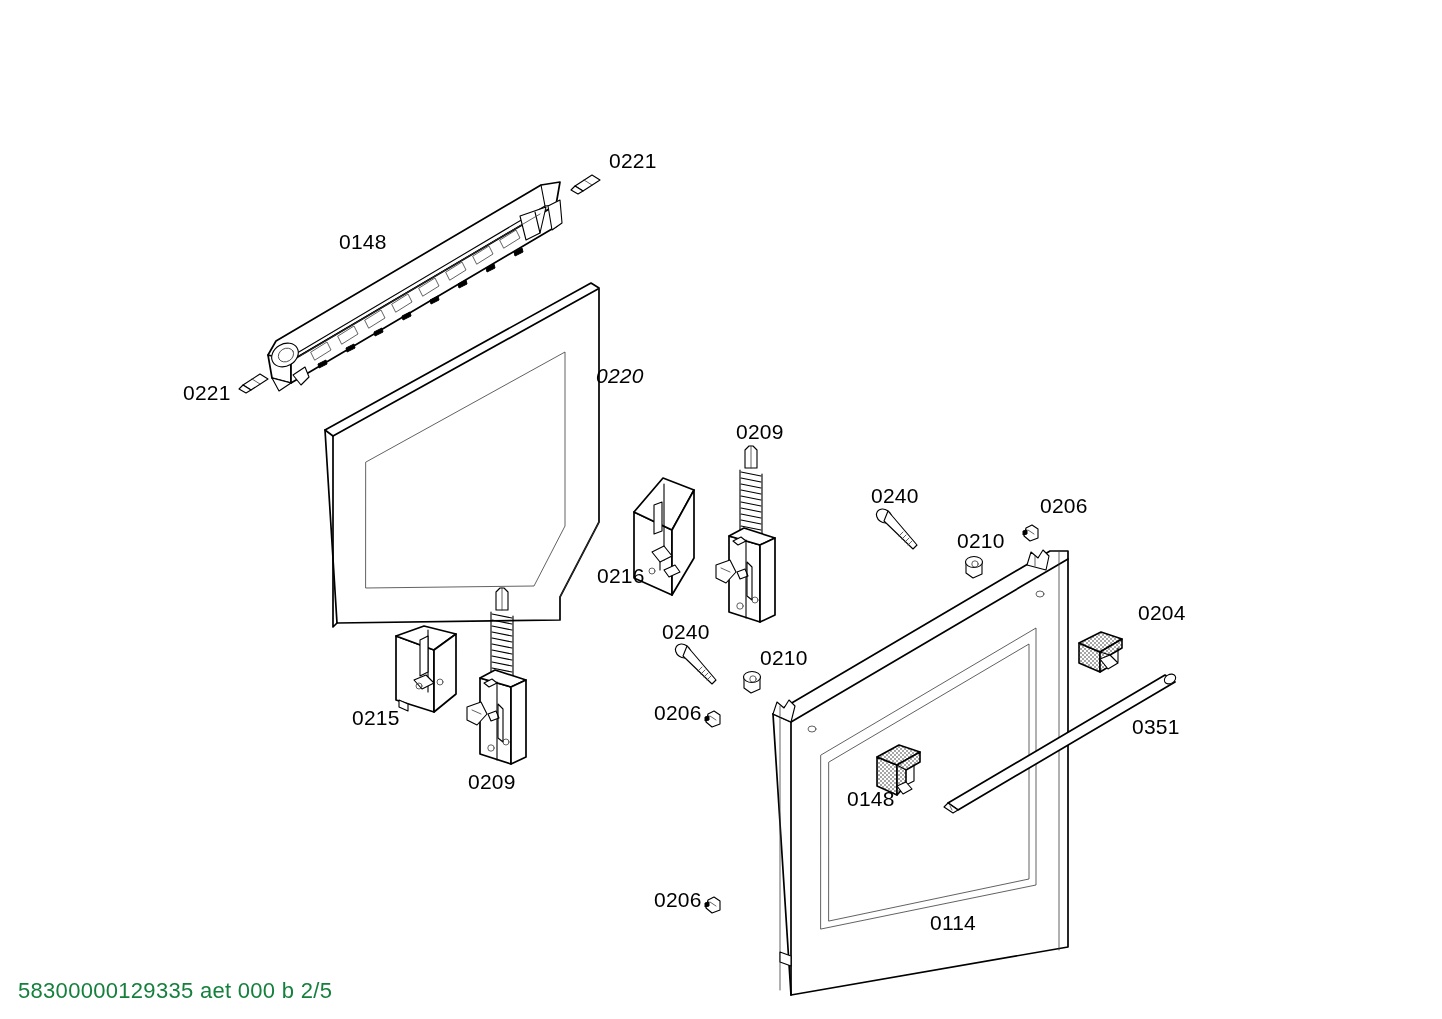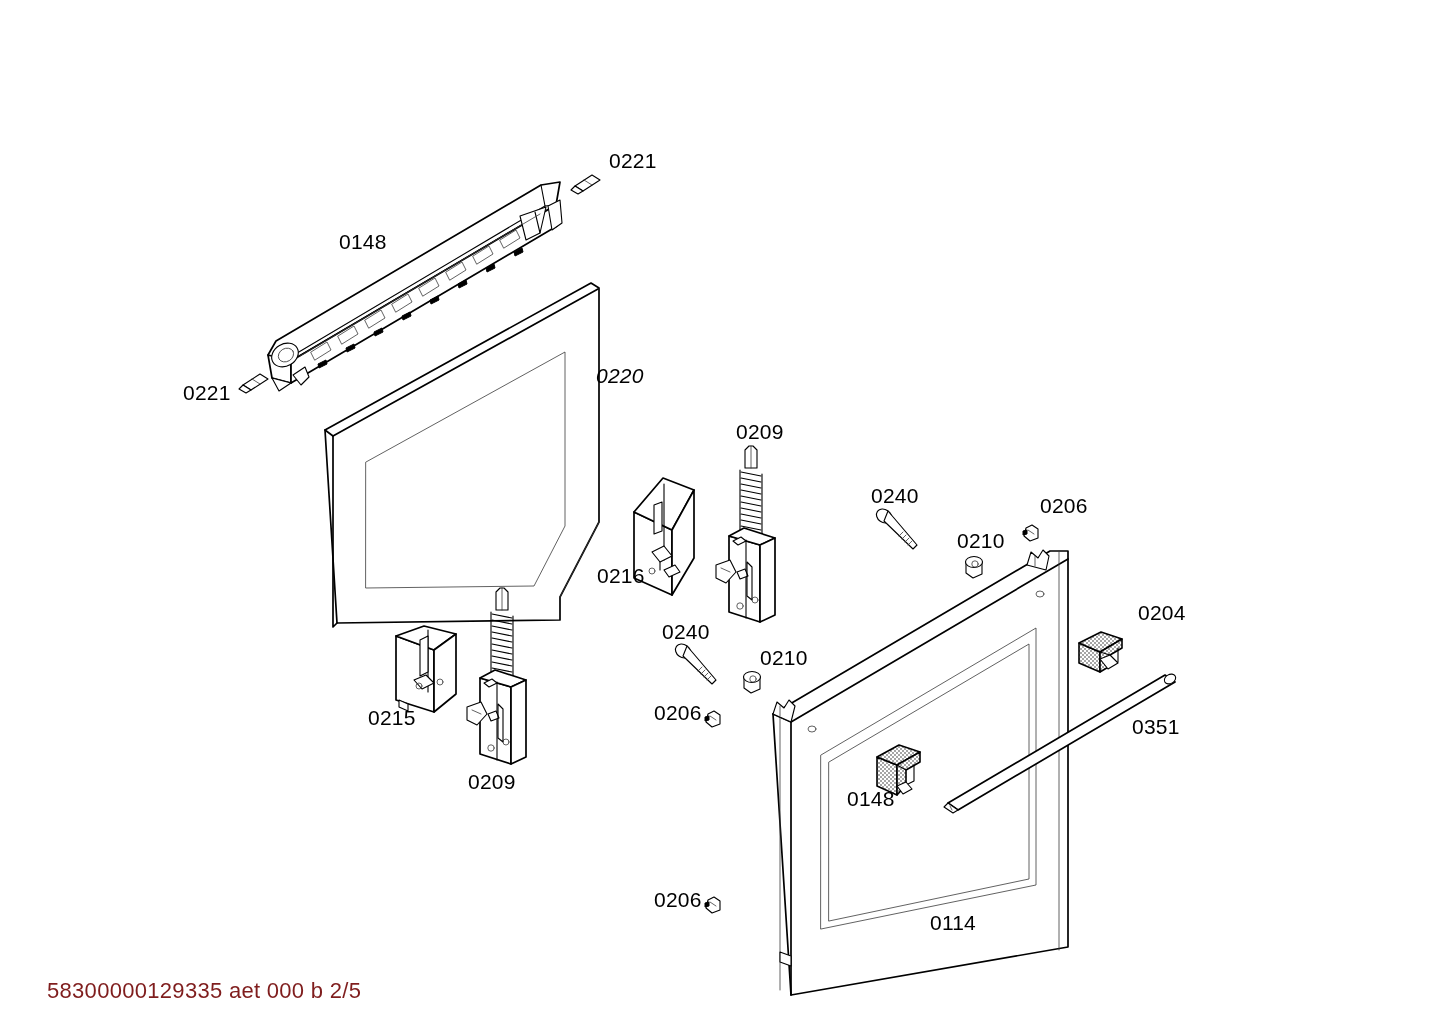--- a/index.html
+++ b/index.html
@@ -83,24 +83,23 @@
     letter-spacing: 0.2px;
     line-height: 1;
     user-select: none;
   }
   .footer {
     position: absolute;
     left: 18px;
     top: 978px;
     font-family: "Liberation Sans", sans-serif;
     font-size: 22px;
-    color: #7f1d1d;
+    color: #15803d;
     white-space: nowrap;
     letter-spacing: 0.3px;
-    margin-left: 29px;
   }
 </style>
 </head>
 <body>
 
 <div id="diagram-root">
 
   <svg class="diagram" viewBox="0 0 1442 1019">
     <defs>
       <pattern id="stipple" width="4" height="4" patternUnits="userSpaceOnUse">
@@ -374,21 +373,21 @@
   <div class="lbl" style="left:1138px; top:602px;">0204</div>
 
   <div class="lbl" style="left:1132px; top:716px;">0351</div>
 
   <div class="lbl" style="left:662px; top:621px;">0240</div>
 
   <div class="lbl" style="left:760px; top:647px;">0210</div>
 
   <div class="lbl" style="left:654px; top:702px;">0206</div>
 
-  <div class="lbl" style="left:368px; top:707px;">0215</div>
+  <div class="lbl" style="left:352px; top:707px;">0215</div>
 
   <div class="lbl" style="left:468px; top:771px;">0209</div>
 
   <div class="lbl" style="left:847px; top:788px;">0148</div>
 
   <div class="lbl" style="left:654px; top:889px;">0206</div>
 
   <div class="lbl" style="left:930px; top:912px;">0114</div>
 
   <div class="footer">58300000129335 aet 000 b 2/5</div>

